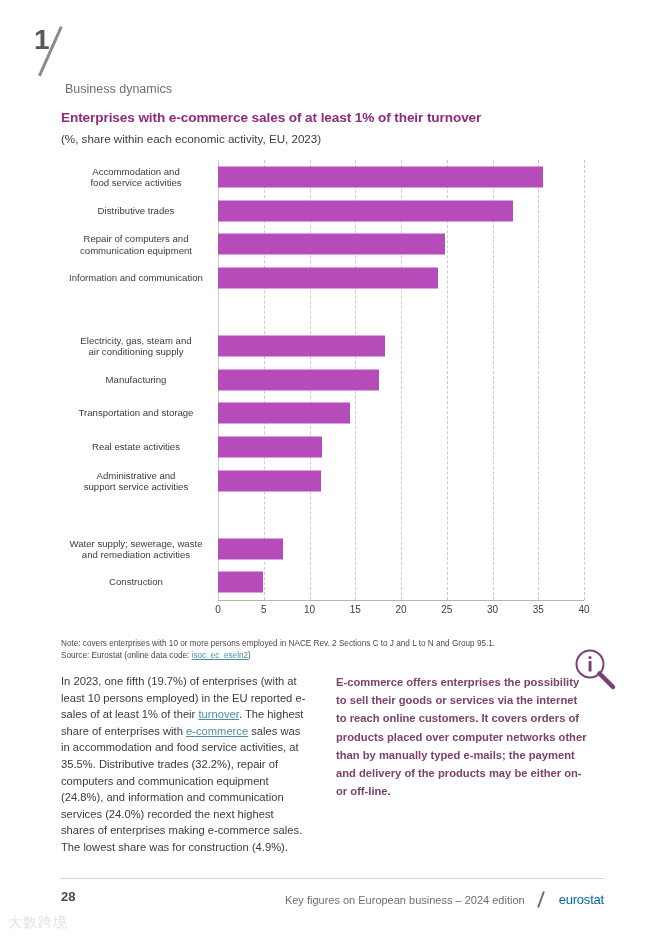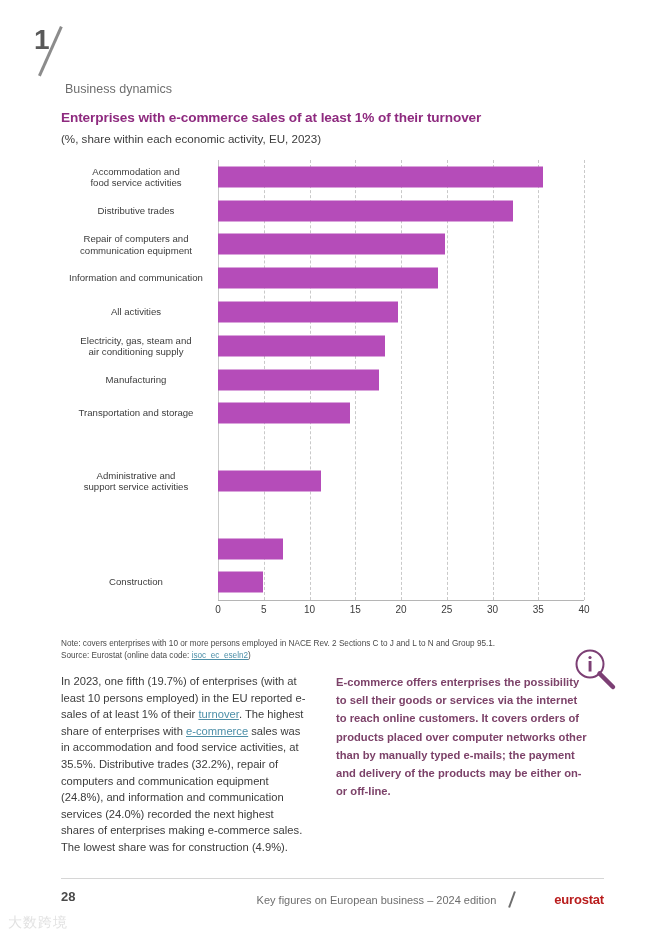--- a/index.html
+++ b/index.html
@@ -232,24 +232,23 @@
   .footer-slash {
     display: inline-block;
     width: 2px;
     height: 17px;
     background: #6e6e6e;
     transform: rotate(20deg);
     margin: 0 9px 0 7px;
   }
   .footer-brand {
     font-size: 13px;
-    font-weight: bold;
-    color: #b91c1c;
+    font-weight: normal;
+    color: #0369a1;
     letter-spacing: -0.2px;
-    margin-left: 24px;
   }
 
   
   .watermark {
     position: absolute;
     left: 8px;
     top: 914px;
     font-size: 14px;
     color: #e2e2e2;
     letter-spacing: 1px;
@@ -292,41 +291,42 @@
         <div class="bar" title="32.2%" style="width: 294.63px; background: rgb(181, 76, 185);"></div>
       </div>
       <div class="row" style="top: 67.6px;">
         <div class="row-label">Repair of computers and<br>communication equipment</div>
         <div class="bar" title="24.8%" style="width: 226.92px; background: rgb(181, 76, 185);"></div>
       </div>
       <div class="row" style="top: 101.4px;">
         <div class="row-label">Information and communication</div>
         <div class="bar" title="24%" style="width: 219.6px; background: rgb(181, 76, 185);"></div>
       </div>
-      <div class="row" style="top: 135.2px;">
-        <div class="row-label">All activities</div>
-        <div class="bar" title="19.7%" style="width: 180.255px; background: rgb(181, 76, 185);"></div>
-      </div>
       <div class="row" style="top: 169px;">
         <div class="row-label">Electricity, gas, steam and<br>air conditioning supply</div>
         <div class="bar" title="18.3%" style="width: 167.445px; background: rgb(181, 76, 185);"></div>
       </div>
       <div class="row" style="top: 202.8px;">
         <div class="row-label">Manufacturing</div>
         <div class="bar" title="17.6%" style="width: 161.04px; background: rgb(181, 76, 185);"></div>
       </div>
       <div class="row" style="top: 236.6px;">
         <div class="row-label">Transportation and storage</div>
         <div class="bar" title="14.4%" style="width: 131.76px; background: rgb(181, 76, 185);"></div>
       </div>
+      <div class="row" style="top: 270.4px;">
+        <div class="row-label">Real estate activities</div>
+        <div class="bar" title="11.4%" style="width: 104.31px; background: rgb(181, 76, 185);"></div>
+      </div>
       <div class="row" style="top: 304.2px;">
         <div class="row-label">Administrative and<br>support service activities</div>
         <div class="bar" title="11.3%" style="width: 103.395px; background: rgb(181, 76, 185);"></div>
       </div>
       <div class="row" style="top: 371.8px;">
+        <div class="row-label">Water supply; sewerage, waste<br>and remediation activities</div>
         <div class="bar" title="7.1%" style="width: 64.965px; background: rgb(181, 76, 185);"></div>
       </div>
       <div class="row" style="top: 405.6px;">
         <div class="row-label">Construction</div>
         <div class="bar" title="4.9%" style="width: 44.835px; background: rgb(181, 76, 185);"></div>
       </div>
     </div>
   <div class="xticks" id="xticksHost">
       <div class="xtick" style="left: 0px;">0</div>
       <div class="xtick" style="left: 45.75px;">5</div>

